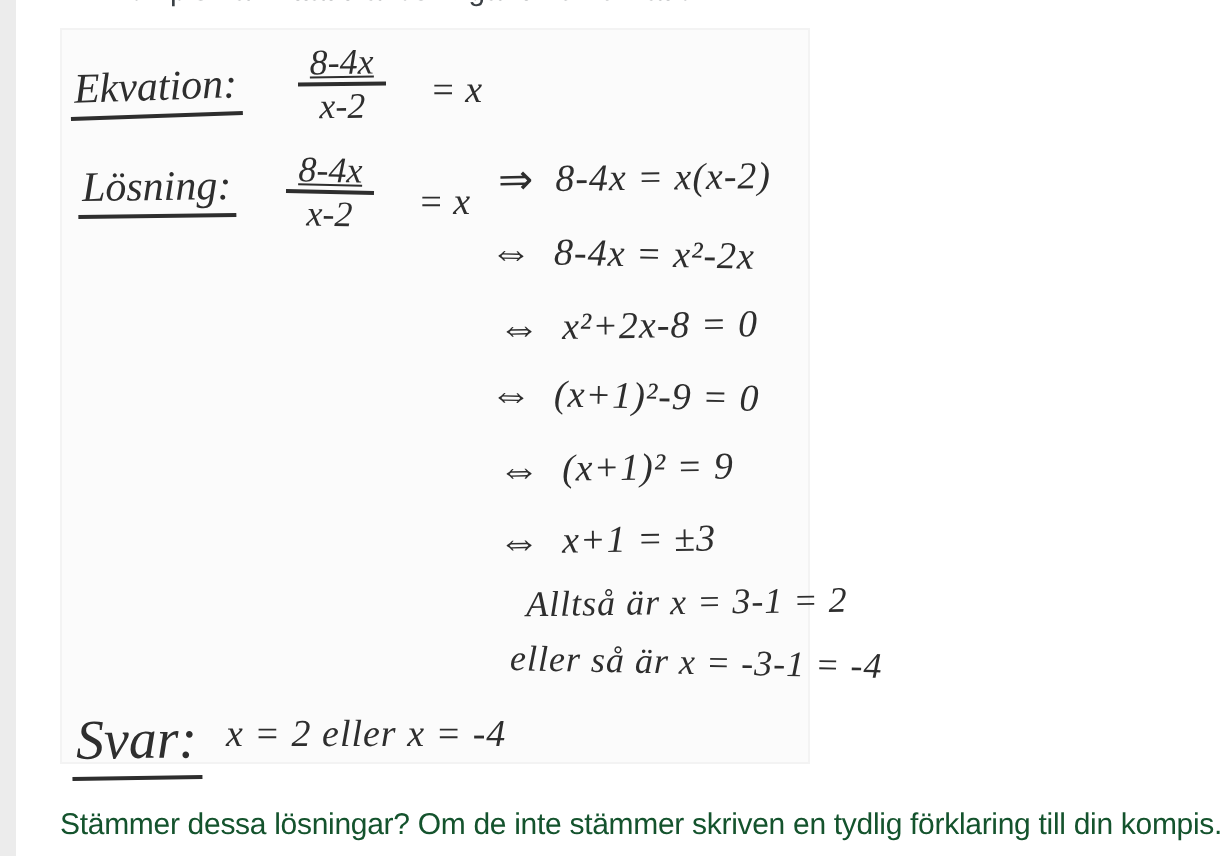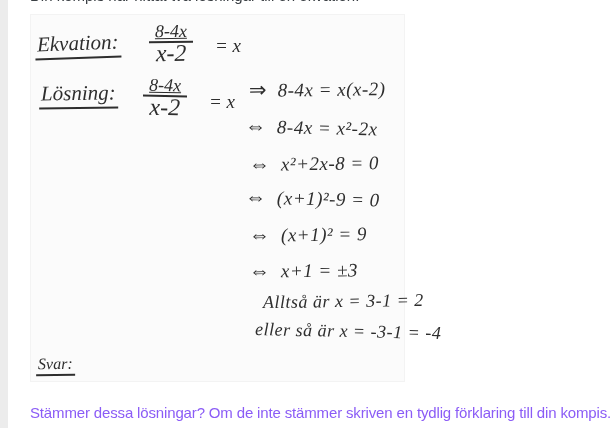--- a/index.html
+++ b/index.html
@@ -20,21 +20,21 @@
   .intro-text {
     position: absolute; left: 30px; top: -14px;
     font-size: 15px; line-height: 19px;
     color: #3b4045;
     white-space: nowrap;
   }
 
   .question-text {
     position: absolute; left: 30px; top: 403px;
     font-size: 15px; line-height: 20px;
-    color: #8b5cf6;
+    color: #14532d;
     letter-spacing: -0.15px;
     white-space: nowrap;
   }
 
   
   .hw-image {
     position: absolute; left: 30px; top: 14px;
     width: 375px; height: 368px;
     background: #fbfbfb;
     border: 1px solid #f3f3f3;
@@ -48,32 +48,32 @@
     font-size: 21px;
     border-bottom: 2px solid #2e2e2e;
     padding: 0 2px 1px 2px;
   }
   .tiltL { transform: rotate(-2deg); }
   .tiltR { transform: rotate(1.2deg); }
   .tiltS { transform: rotate(-0.8deg); }
 
   .frac { display: inline-block; text-align: center; vertical-align: middle; }
   .frac .num { display: block; font-size: 18px; line-height: 20px; padding: 0 6px; text-decoration: underline; }
-  .frac .den { display: block; font-size: 24px; line-height: 20px; padding: 0 6px;
+  .frac .den { display: block; font-size: 18px; line-height: 20px; padding: 0 6px;
                border-top: 2px solid #2e2e2e; }
   .eq-sign { font-size: 19px; }
 
   .step-row { display: flex; align-items: center; gap: 12px; }
   .step-arrow { font-size: 21px; font-style: normal; letter-spacing: -1px; }
   .step-expr { font-size: 19px; letter-spacing: 0.5px; }
 
   .prose-line { font-size: 18px; letter-spacing: 0.5px; }
 
   .answer-label {
-    font-size: 16px;
+    font-size: 28px;
     border-bottom: 2px solid #2e2e2e;
     padding: 0 2px 1px 2px;
   }
   .answer-text { font-size: 19px; letter-spacing: 0.5px; }
 </style>
 </head>
 <body>
 
 <div class="page">
 
@@ -124,17 +124,18 @@
 
     <span class="hw step-row tiltS" style="left:218px; top:243px;">
       <span class="step-arrow">⇔</span>
       <span class="step-expr">x+1 = ±3</span>
     </span>
 
     <span class="hw prose-line tiltS" style="left:232px; top:276px;">Alltså är x = 3-1 = 2</span>
     <span class="hw prose-line tiltR" style="left:224px; top:306px;">eller så är x = -3-1 = -4</span>
 
     <span class="hw answer-label tiltS" style="left:5px; top:340px;">Svar:</span>
+    <span class="hw answer-text" style="left:82px; top:342px;">x = 2   eller   x = -4</span>
   </div>
 
   <div class="question-text">Stämmer dessa lösningar? Om de inte stämmer skriven en tydlig förklaring till din kompis.</div>
 
 </div>
 
 </body></html>

